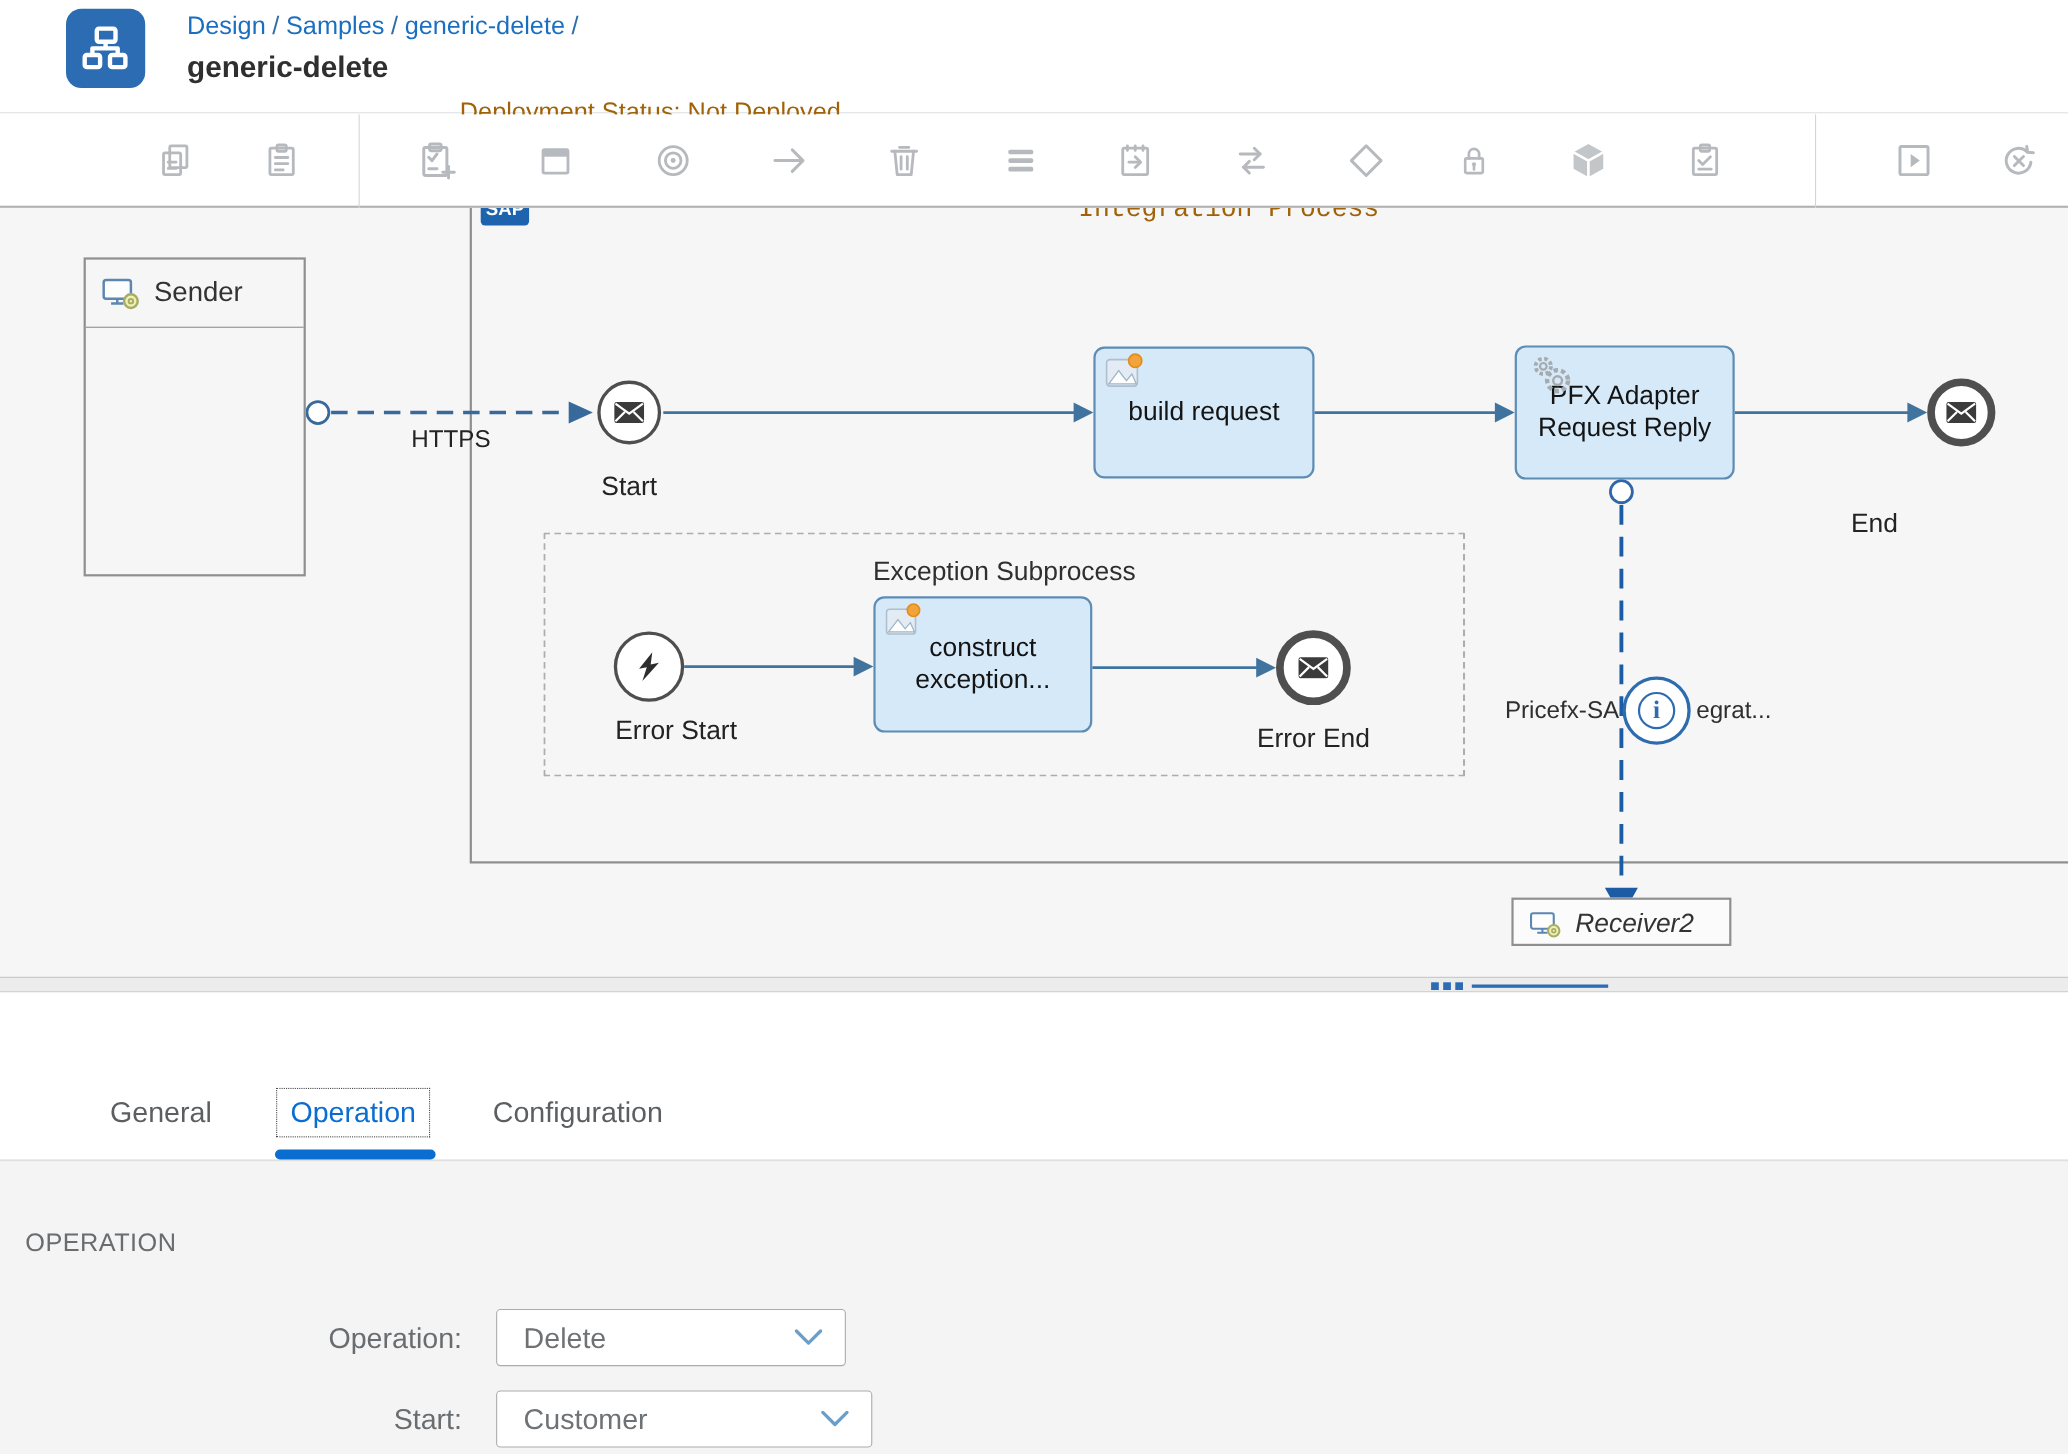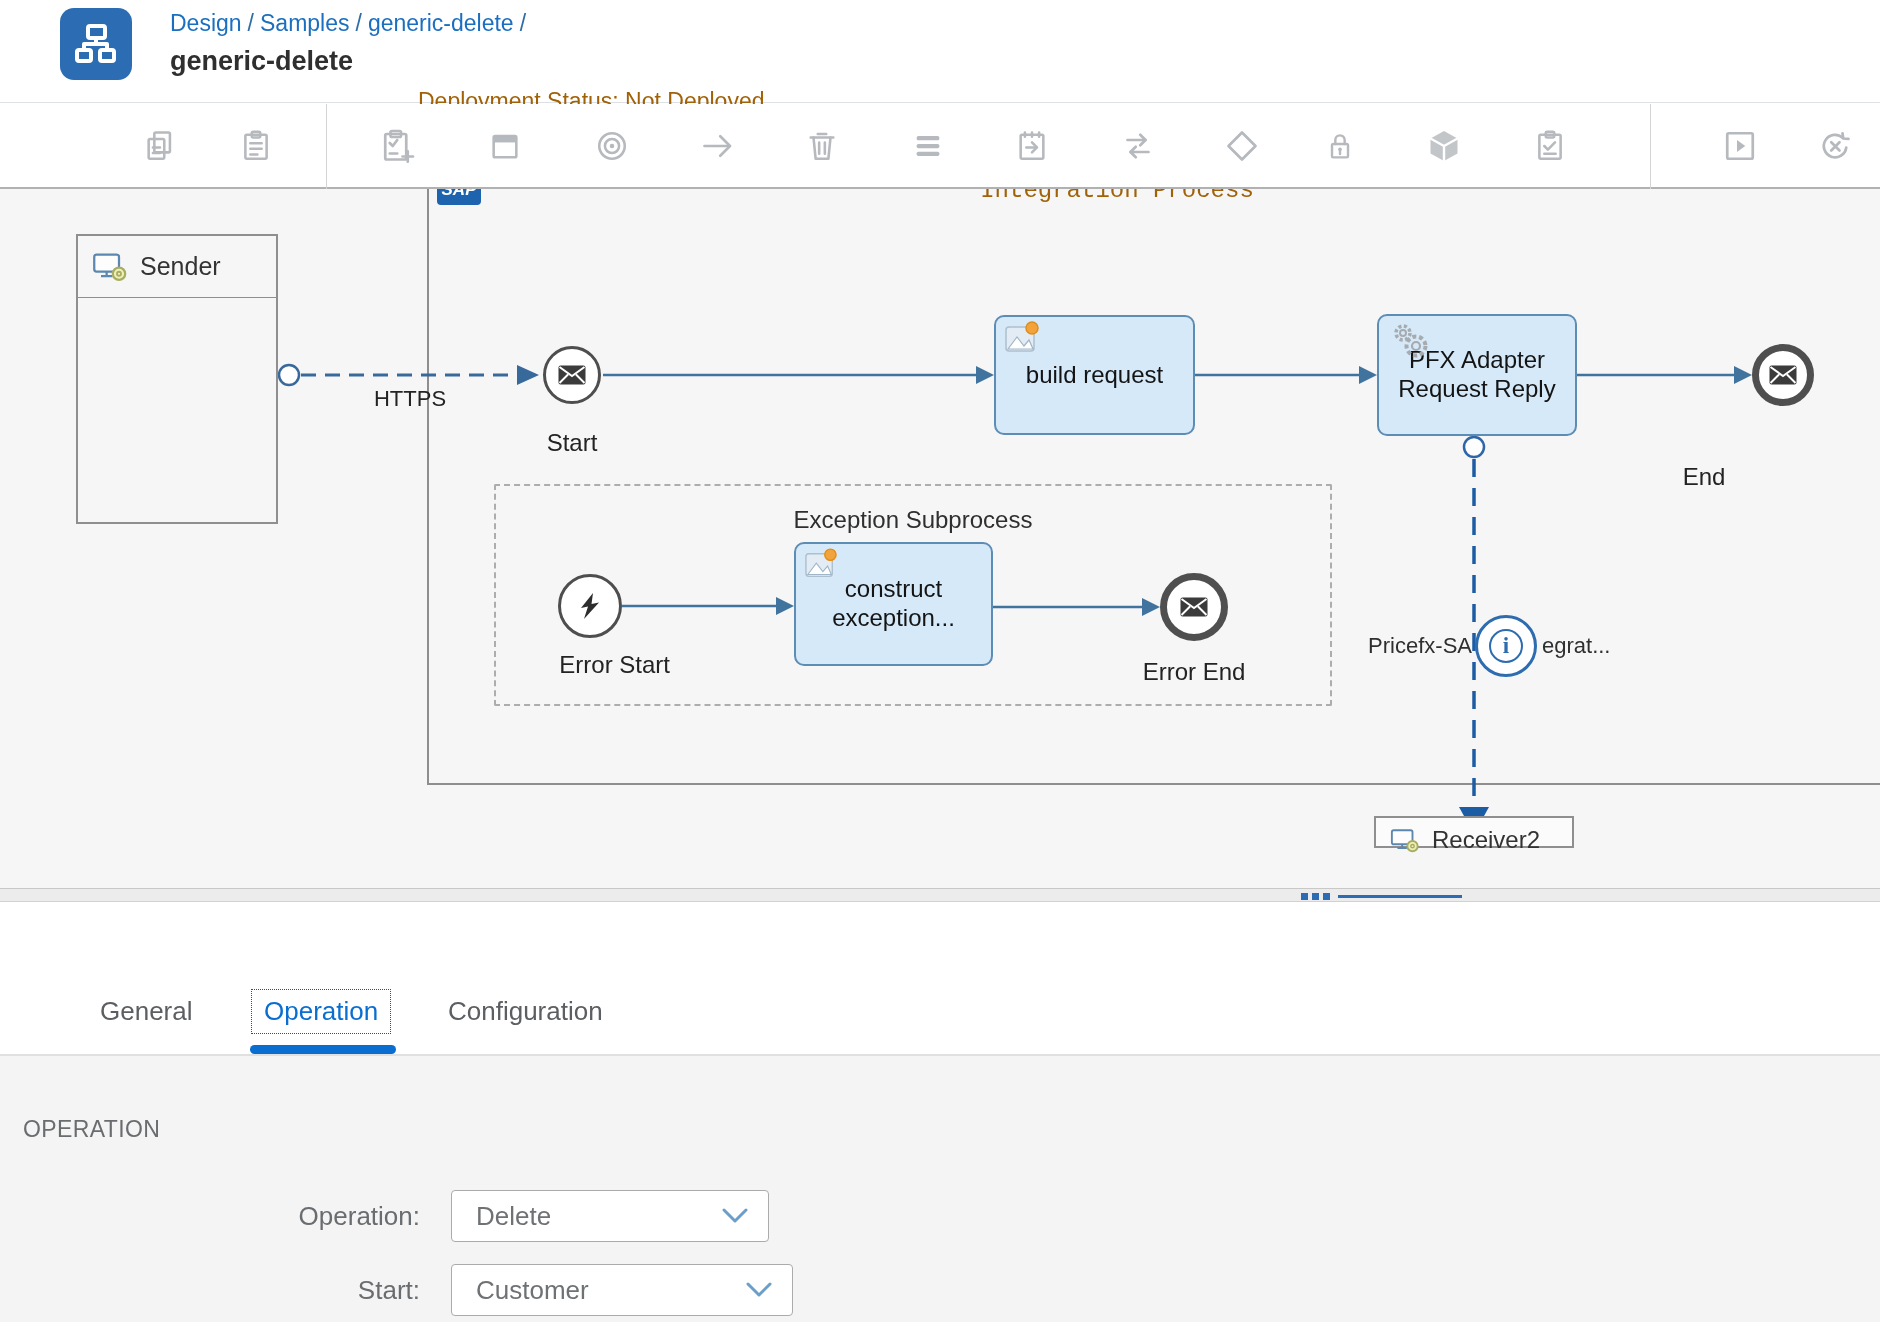--- a/index.html
+++ b/index.html
@@ -19,26 +19,26 @@
   
   .tbar { position:absolute; left:0; top:104px; width:1880px; height:85px; background:#fff; border-bottom:2px solid #b1b1b1; }
   .tb { position:absolute; top:20px; width:44px; height:44px; display:flex; align-items:center; justify-content:center; cursor:pointer; }
   .tb svg { stroke:#b6b9bd; fill:none; stroke-width:1.8; stroke-linecap:round; stroke-linejoin:round; }
   .tbsep { position:absolute; top:0; width:1px; height:85px; background:#d4d4d4; }
 
   
   .canvas { position:absolute; left:0; top:189px; width:1880px; height:699px; background:#f6f6f7; overflow:hidden; }
   .pool { position:absolute; left:427px; top:-39px; width:1466px; height:635px; border:2px solid #8e8e8e; background:transparent; }
   .pool-label { position:absolute; left:427px; top:-12px; width:1380px; text-align:center; font-size:24px; color:#a16207;font-family:Liberation Mono, monospace; }
-  .saplogo { position:absolute; left:437px; top:-14px; width:44px; height:30px; background:#1e63ad; border-radius:4px; color:#fff; font-weight:bold; font-style:italic; font-size:17px; display:flex; align-items:center; justify-content:center; }
+  .saplogo { position:absolute; left:437px; top:-14px; width:44px; height:30px; background:#1e63ad; border-radius:4px; color:#fff; font-weight:bold; font-size:17px; display:flex; align-items:center; justify-content:center; }
   .participant { position:absolute; background:#f6f6f6; border:2px solid #8f8f8f; }
   .p-head { display:flex; align-items:center; gap:12px; padding:0 0 0 14px; border-bottom:1px solid #8f8f8f; font-size:25px; color:#333; }
   .sender { left:76px; top:45px; width:202px; height:290px; }
   .sender .p-head { height:62px; }
-  .receiver { left:1374px; top:627px; width:200px; height:32px; background:#fbfbfb; }
+  .receiver { left:1374px; top:627px; width:200px; height:44px; background:#fbfbfb;font-style:italic; }
   .receiver .p-head { height:44px; border-bottom:none; font-size:24px; }
 
   svg.wires { position:absolute; left:0; top:0; width:1880px; height:699px; pointer-events:none; }
 
   .node { position:absolute; background:#d6e9f9; border:2px solid #5d8cb4; border-radius:10px; display:flex; flex-direction:column; align-items:center; justify-content:center; text-align:center; font-size:24px; color:#141414; line-height:1.2; cursor:pointer; }
   .node .pic { position:absolute; left:9px; top:7px; overflow:visible; }
   .node .gears { position:absolute; left:8px; top:4px; }
 
   .event { position:absolute; border-radius:50%; background:#fff; display:flex; align-items:center; justify-content:center; cursor:pointer; }
   .ev-thin { border:3px solid #4e4e4e; }

